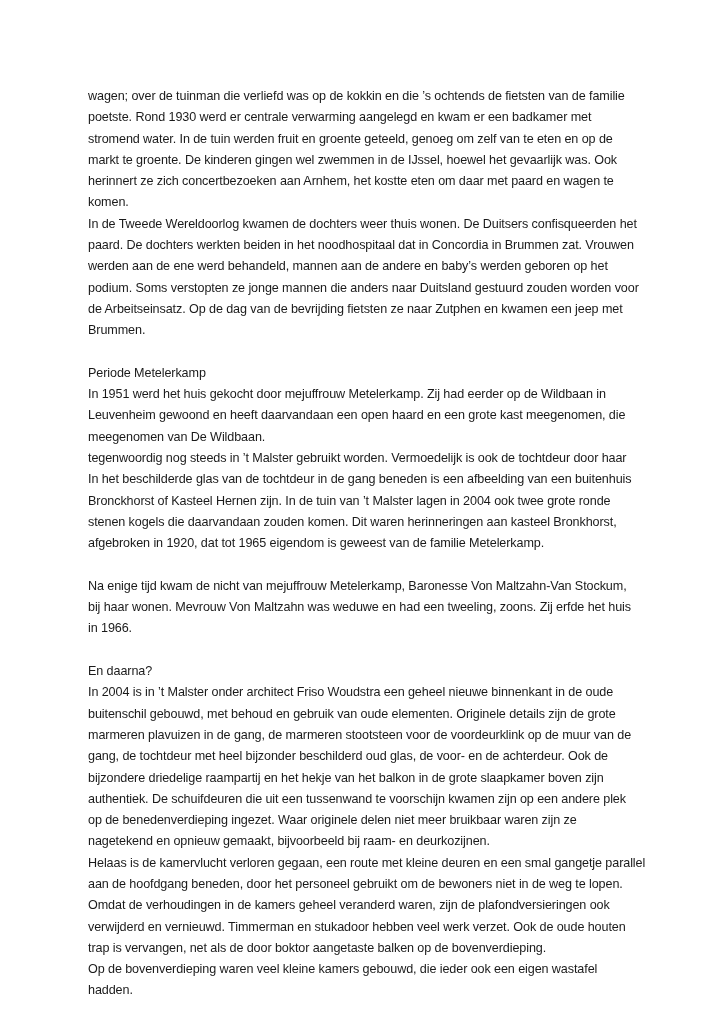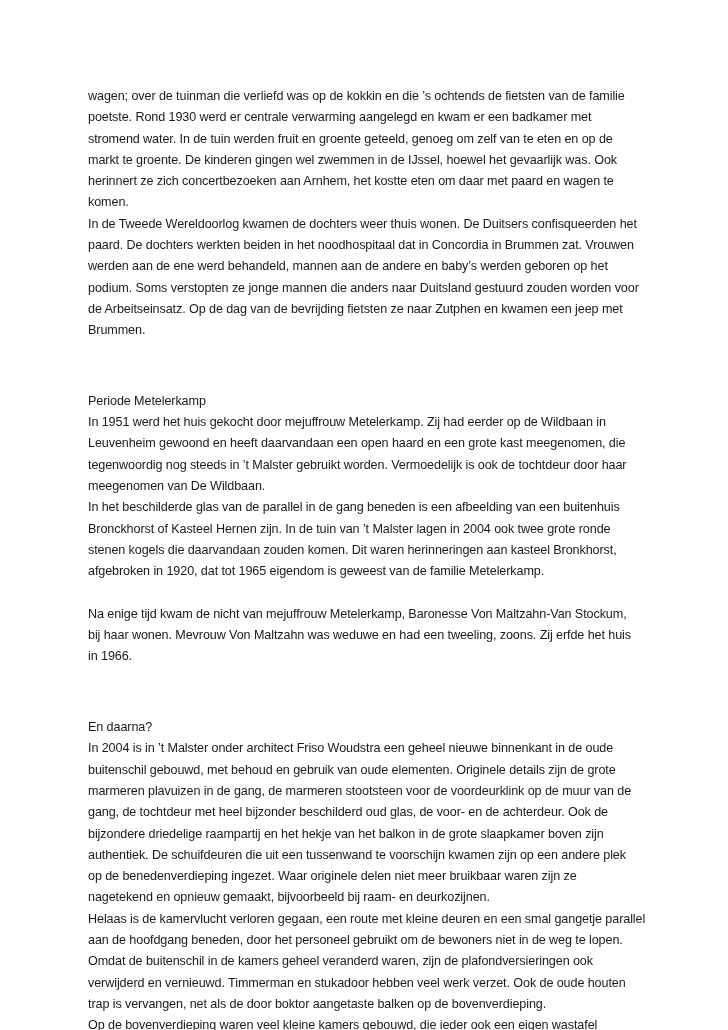--- a/index.html
+++ b/index.html
@@ -30,21 +30,20 @@
       height: 21.3px;
     }
     .blank {
       display: block;
       height: 21.3px;
     }
     .heading {
       display: block;
       white-space: nowrap;
       height: 21.3px;
-      margin-top: 28px;
     }
   </style>
 </head>
 <body>
 
 <div class="page">
 
   <div>
     <span class="line">wagen; over de tuinman die verliefd was op de kokkin en die ’s ochtends de fietsten van de familie</span>
     <span class="line">poetste. Rond 1930 werd er centrale verwarming aangelegd en kwam er een badkamer met</span>
@@ -59,23 +58,23 @@
     <span class="line">de Arbeitseinsatz. Op de dag van de bevrijding fietsten ze naar Zutphen en kwamen een jeep met</span>
     <span class="line">Brummen.</span>
   </div>
 
   <span class="blank"></span>
 
   <div>
     <span class="heading">Periode Metelerkamp</span>
     <span class="line">In 1951 werd het huis gekocht door mejuffrouw Metelerkamp. Zij had eerder op de Wildbaan in</span>
     <span class="line">Leuvenheim gewoond en heeft daarvandaan een open haard en een grote kast meegenomen, die</span>
+    <span class="line">meegenomen van De Wildbaan.</span>
     <span class="line">tegenwoordig nog steeds in ’t Malster gebruikt worden. Vermoedelijk is ook de tochtdeur door haar</span>
-    <span class="line">meegenomen van De Wildbaan.</span>
-    <span class="line">In het beschilderde glas van de parallel in de gang beneden is een afbeelding van een buitenhuis</span>
+    <span class="line">In het beschilderde glas van de tochtdeur in de gang beneden is een afbeelding van een buitenhuis</span>
     <span class="line">Bronckhorst of Kasteel Hernen zijn. In de tuin van ’t Malster lagen in 2004 ook twee grote ronde</span>
     <span class="line">stenen kogels die daarvandaan zouden komen. Dit waren herinneringen aan kasteel Bronkhorst,</span>
     <span class="line">afgebroken in 1920, dat tot 1965 eigendom is geweest van de familie Metelerkamp.</span>
   </div>
 
   <span class="blank"></span>
 
   <div>
     <span class="line">Na enige tijd kwam de nicht van mejuffrouw Metelerkamp, Baronesse Von Maltzahn-Van Stockum,</span>
     <span class="line">bij haar wonen. Mevrouw Von Maltzahn was weduwe en had een tweeling, zoons. Zij erfde het huis</span>
@@ -89,20 +88,20 @@
     <span class="line">In 2004 is in ’t Malster onder architect Friso Woudstra een geheel nieuwe binnenkant in de oude</span>
     <span class="line">buitenschil gebouwd, met behoud en gebruik van oude elementen. Originele details zijn de grote</span>
     <span class="line">marmeren plavuizen in de gang, de marmeren stootsteen voor de voordeurklink op de muur van de</span>
     <span class="line">gang, de tochtdeur met heel bijzonder beschilderd oud glas, de voor- en de achterdeur. Ook de</span>
     <span class="line">bijzondere driedelige raampartij en het hekje van het balkon in de grote slaapkamer boven zijn</span>
     <span class="line">authentiek. De schuifdeuren die uit een tussenwand te voorschijn kwamen zijn op een andere plek</span>
     <span class="line">op de benedenverdieping ingezet. Waar originele delen niet meer bruikbaar waren zijn ze</span>
     <span class="line">nagetekend en opnieuw gemaakt, bijvoorbeeld bij raam- en deurkozijnen.</span>
     <span class="line">Helaas is de kamervlucht verloren gegaan, een route met kleine deuren en een smal gangetje parallel</span>
     <span class="line">aan de hoofdgang beneden, door het personeel gebruikt om de bewoners niet in de weg te lopen.</span>
-    <span class="line">Omdat de buitenschil in de kamers geheel veranderd waren, zijn de plafondversieringen ook</span>
+    <span class="line">Omdat de verhoudingen in de kamers geheel veranderd waren, zijn de plafondversieringen ook</span>
     <span class="line">verwijderd en vernieuwd. Timmerman en stukadoor hebben veel werk verzet. Ook de oude houten</span>
     <span class="line">trap is vervangen, net als de door boktor aangetaste balken op de bovenverdieping.</span>
     <span class="line">Op de bovenverdieping waren veel kleine kamers gebouwd, die ieder ook een eigen wastafel</span>
     <span class="line">hadden.</span>
   </div>
 
 </div>
 
 </body></html>

